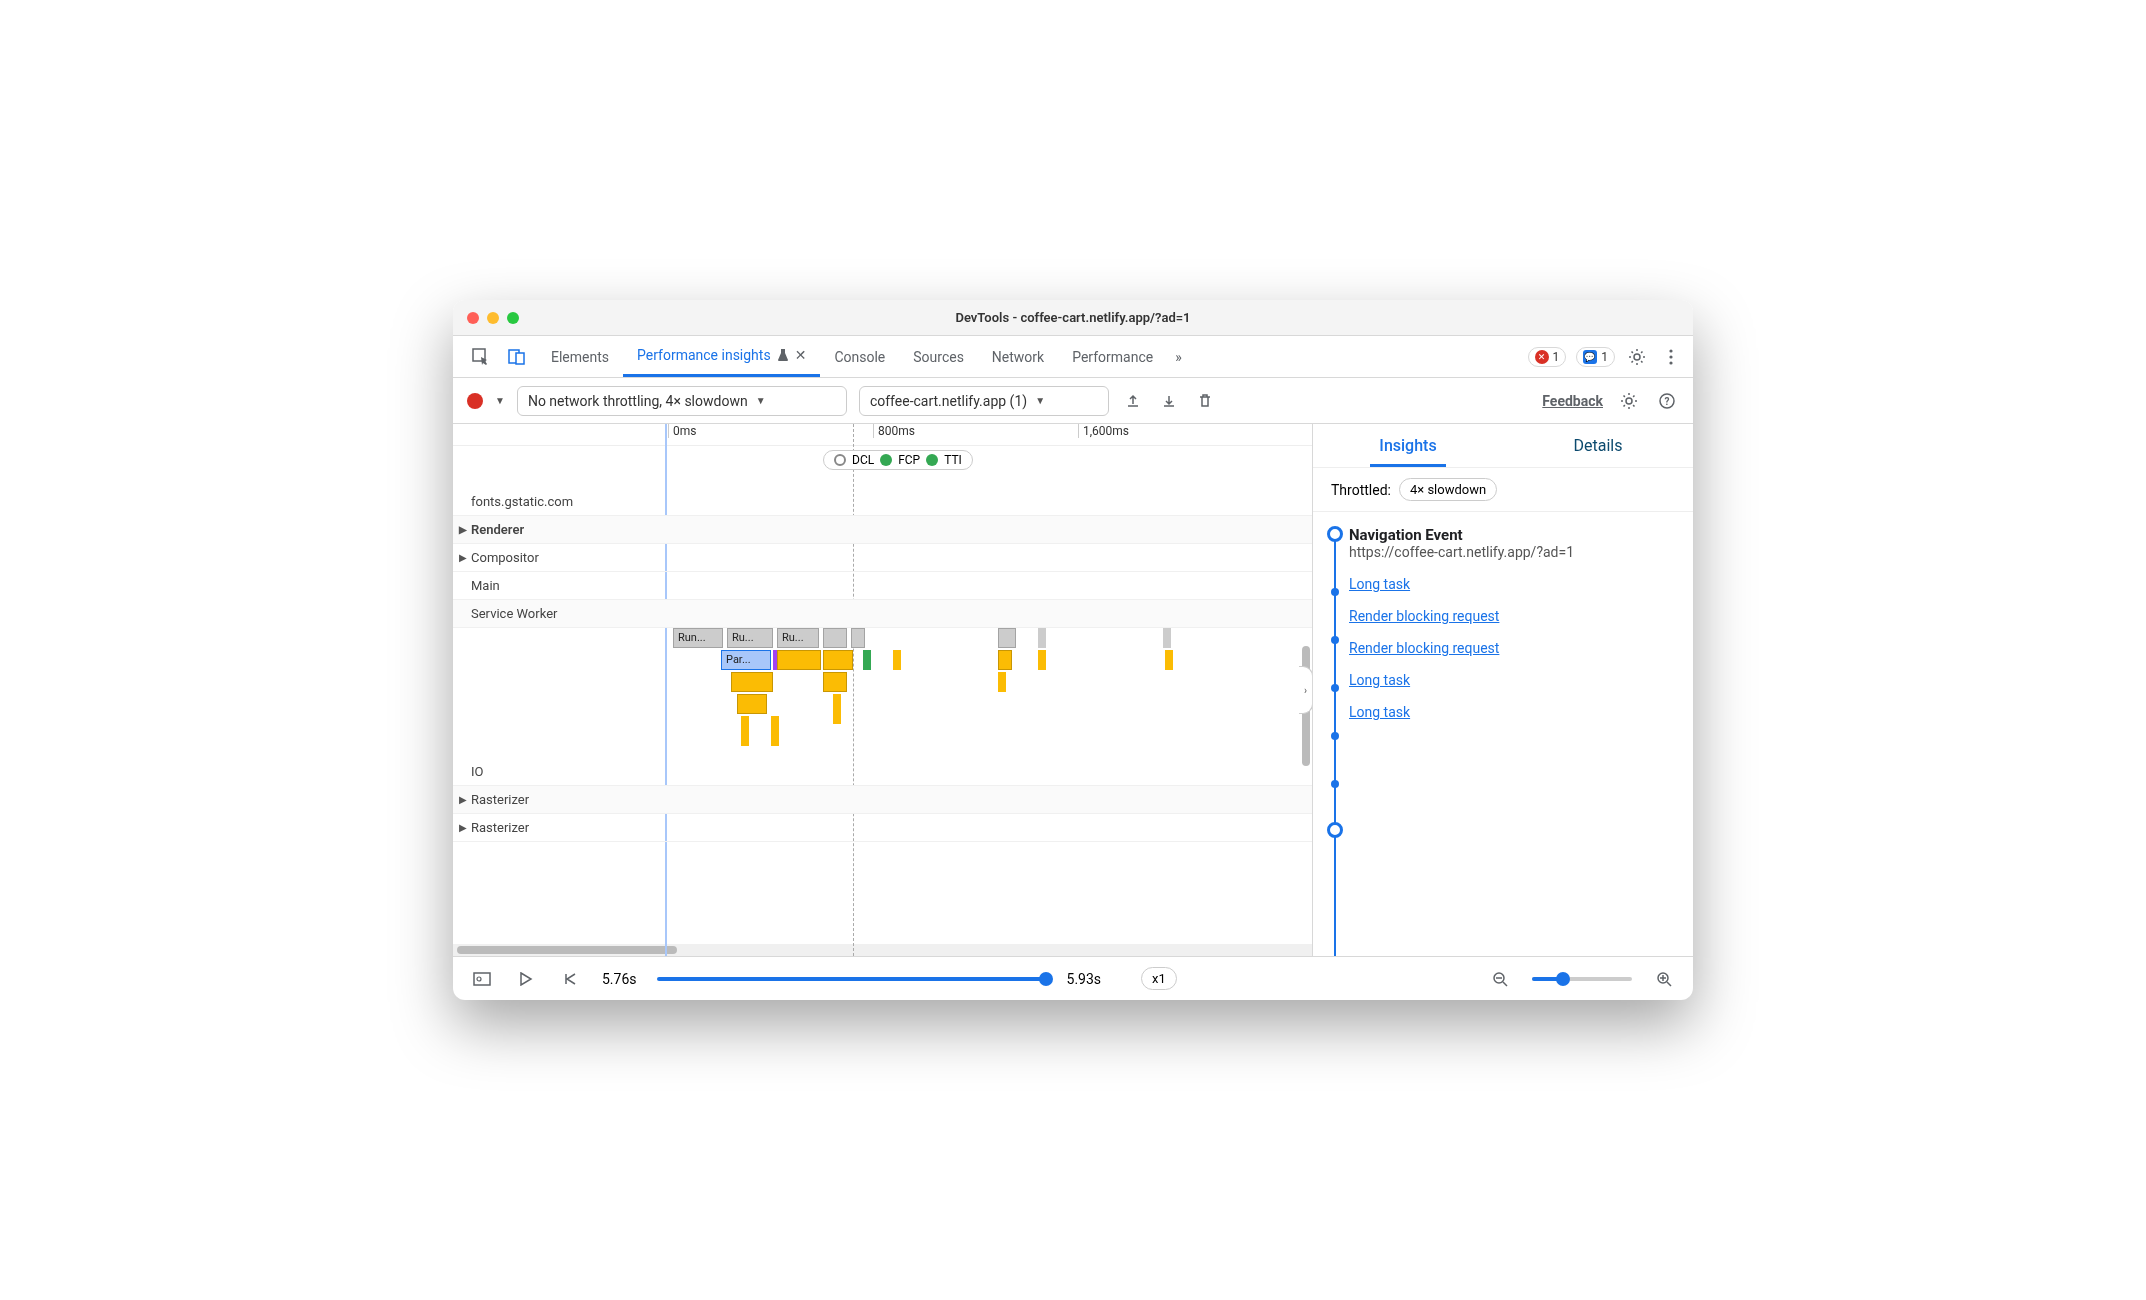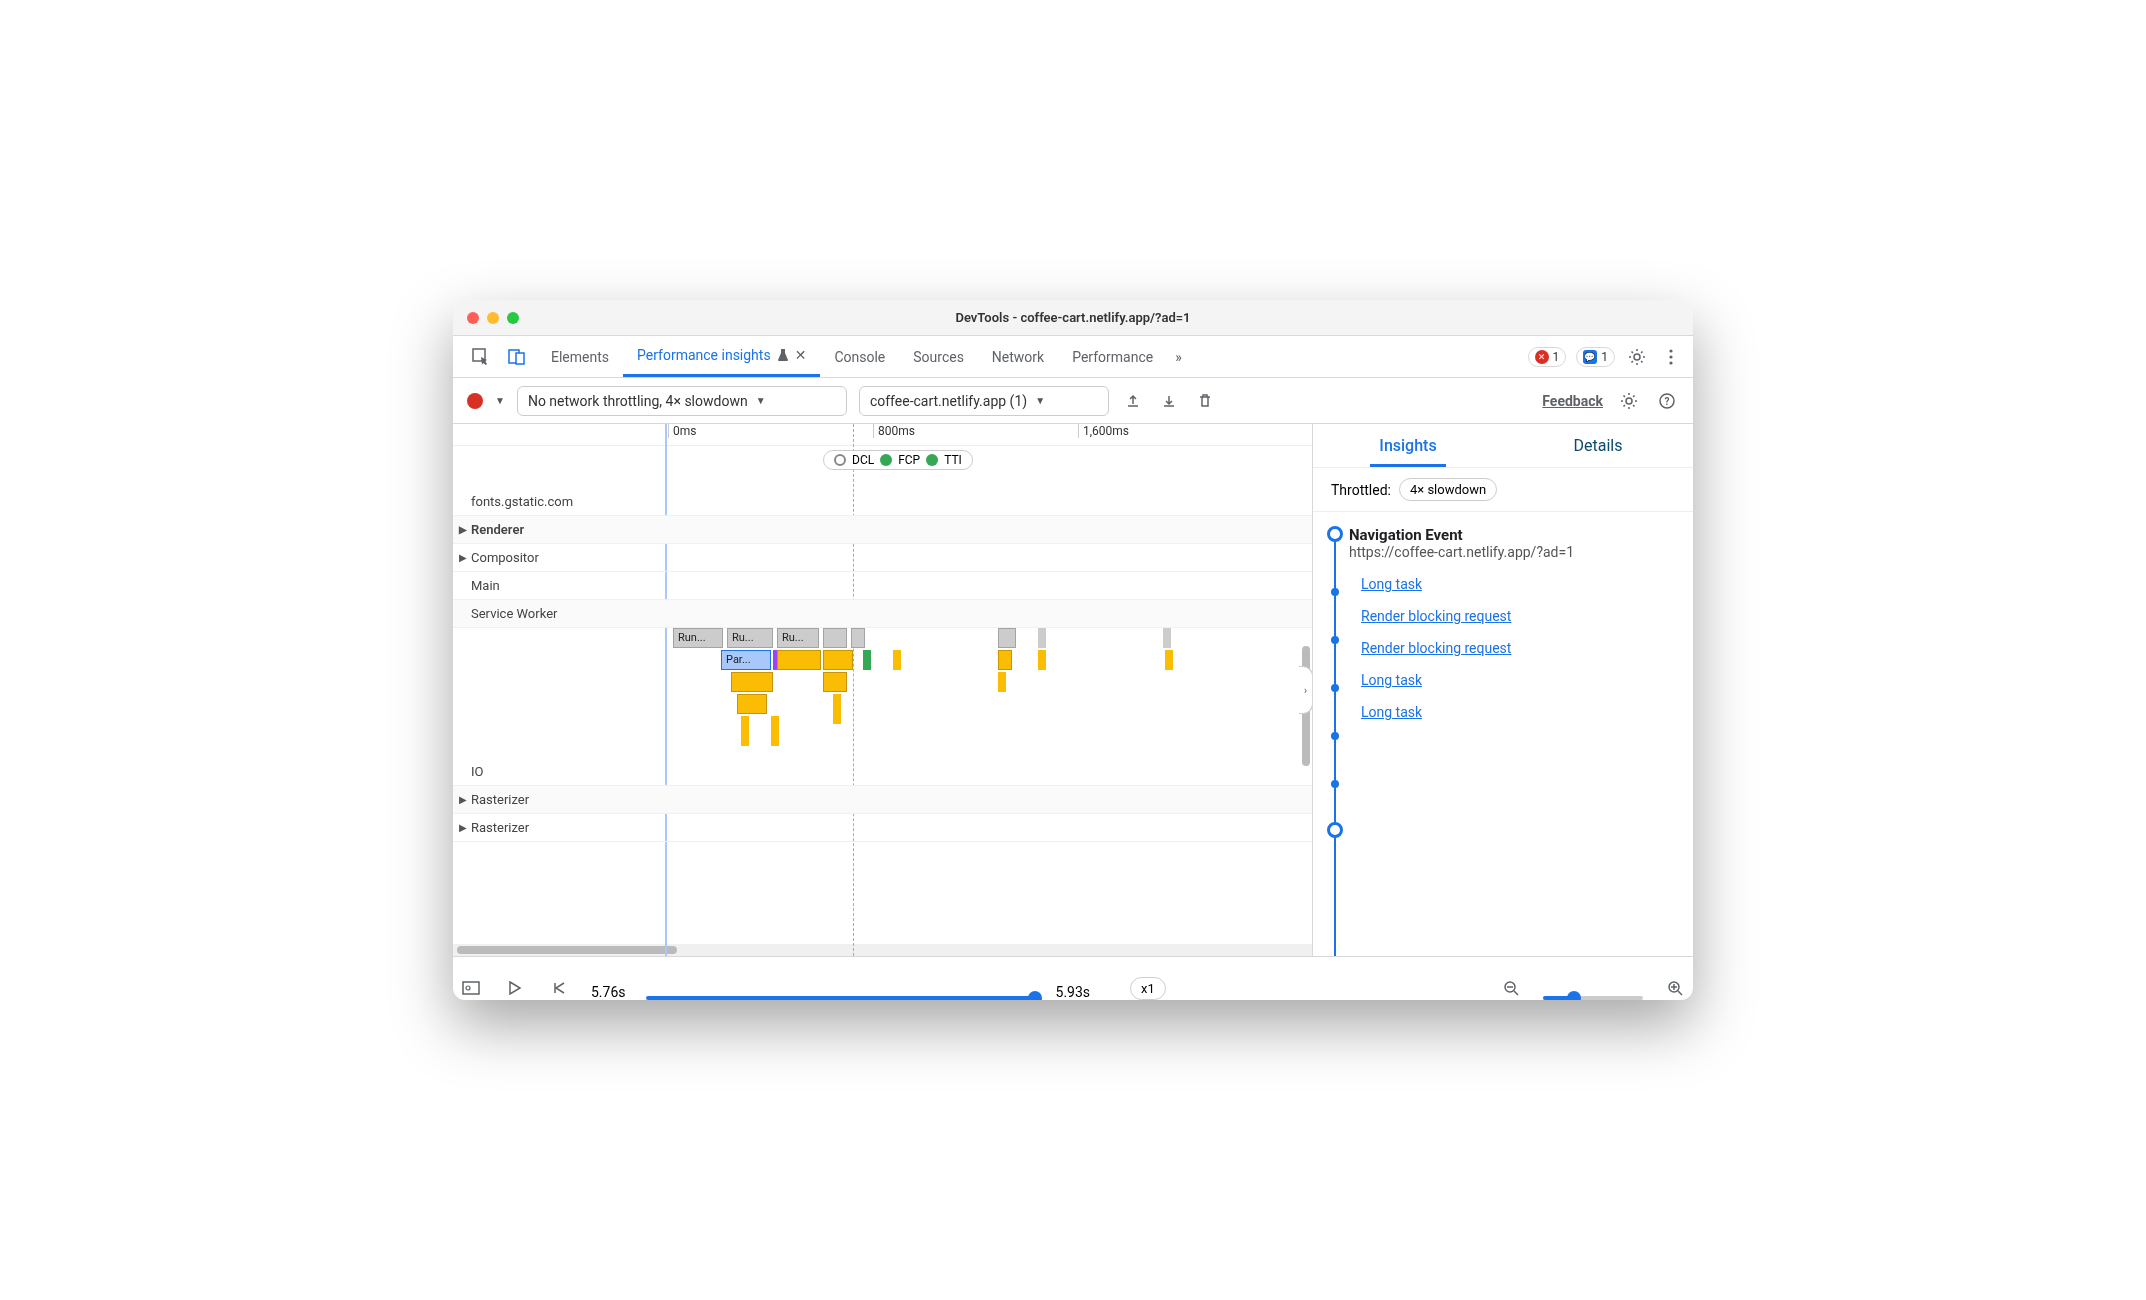--- a/index.html
+++ b/index.html
@@ -286,21 +286,21 @@
   overflow-y: auto;
   position: relative;
 }
 .nav-event { font-weight: 700; font-size: 15px; color:#202124; }
 .nav-url { font-size: 14px; color: #555; margin-bottom: 14px; }
 .insight-link {
   color: #1a73e8;
   text-decoration: underline;
   font-size: 14px;
   display: block;
-  margin: 16px 12px;
+  margin: 16px 0;
 }
 .timeline-dots {
   position: absolute;
   left: 14px;
   top: 14px;
   bottom: 0;
   width: 16px;
 }
 .big-circle {
   width: 16px; height: 16px; border: 3px solid #1a73e8; border-radius: 50%; background:#fff;
@@ -326,22 +326,22 @@
   display: flex;
   align-items: center;
   justify-content: center;
   font-size: 10px;
   color: #555;
 }
 .footer {
   height: 44px;
   border-top: 1px solid #d8d8d8;
   display: flex;
-  align-items: flex-end;
-  padding: 0 6px;
+  align-items: center;
+  padding: 0 17px;
   gap: 20px;
   font-size: 14px;
 }
 .slider {
   flex: 0 0 390px;
   height: 4px;
   background: #1a73e8;
   border-radius: 2px;
   position: relative;
 }

